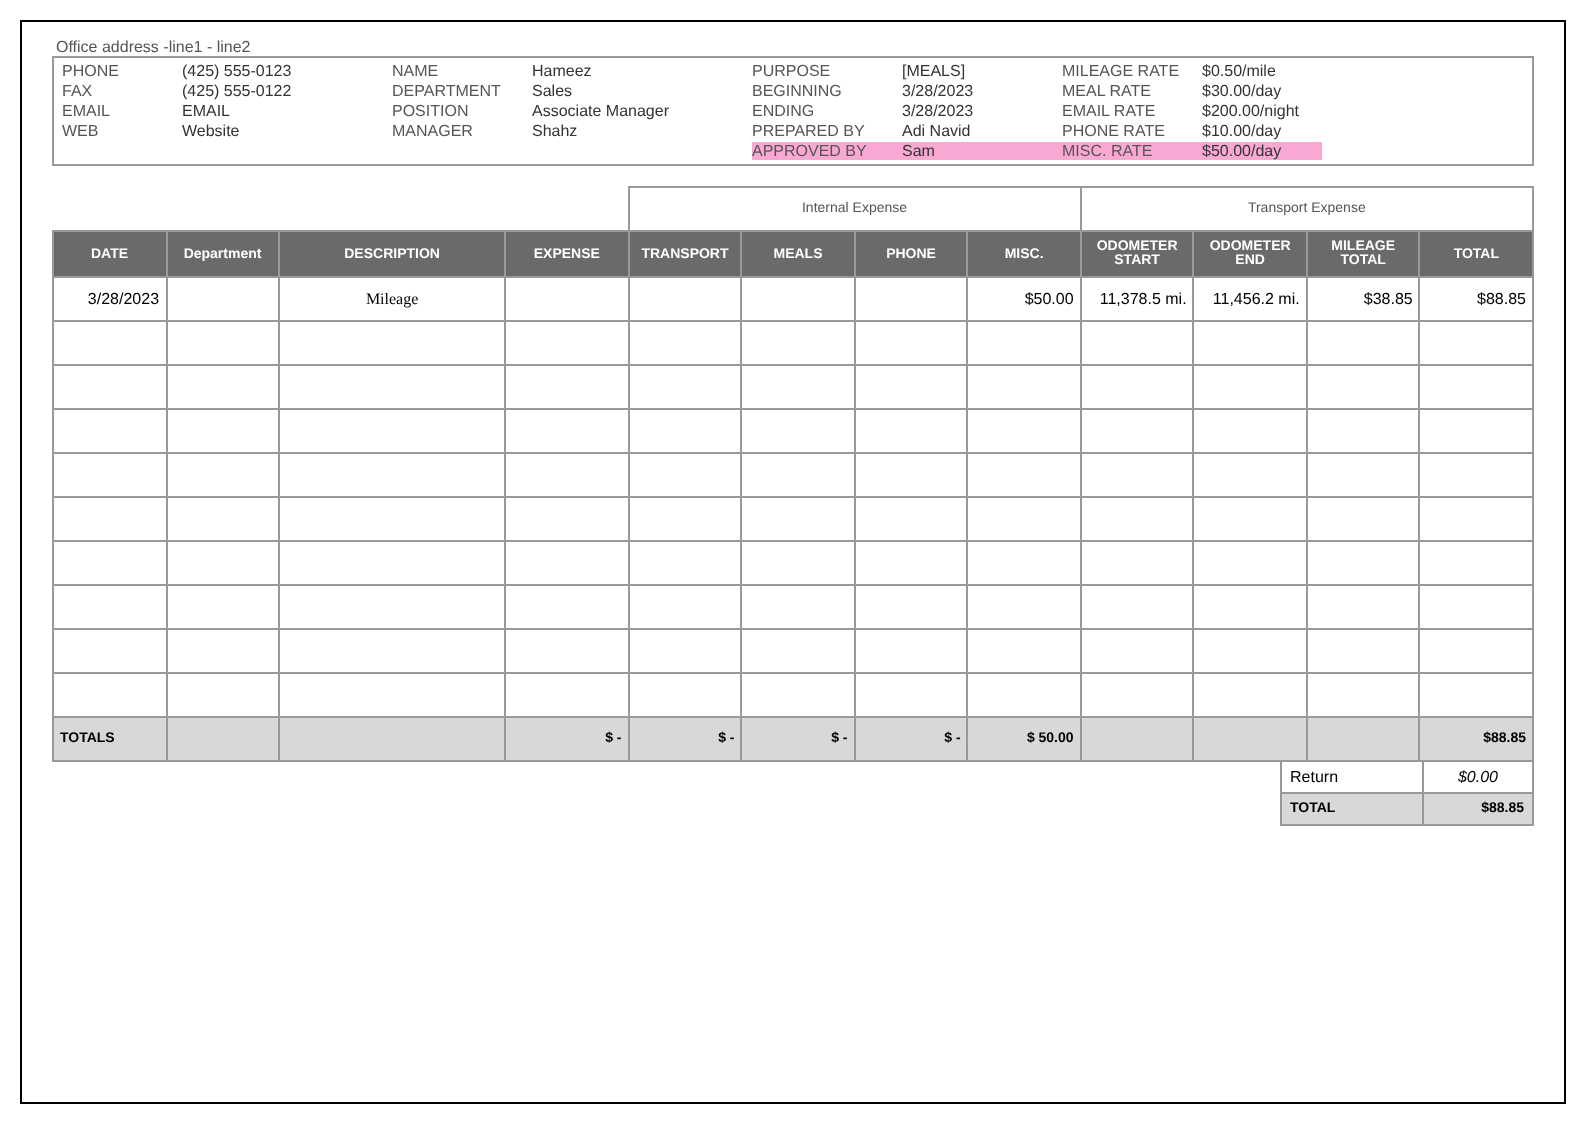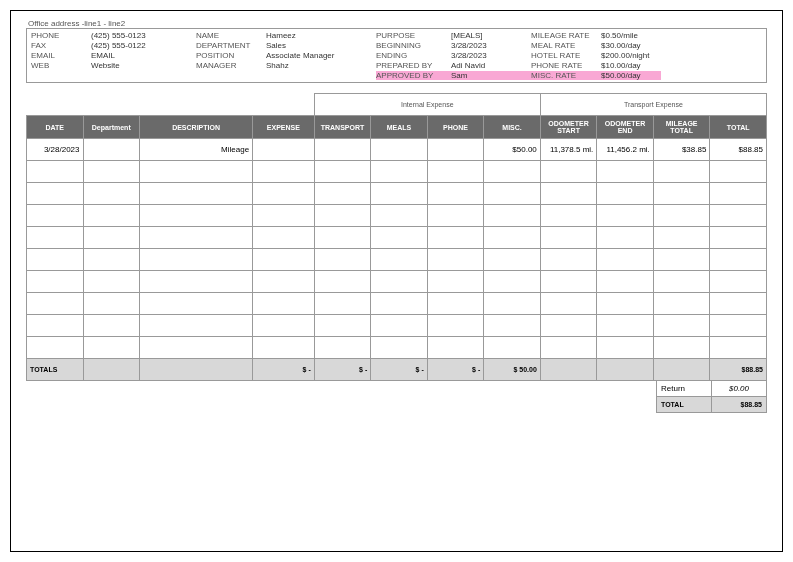--- a/index.html
+++ b/index.html
@@ -61,21 +61,21 @@
     border: 1px solid #999;
     text-align: center;
   }
   .data-table td {
     border: 1px solid #999;
     padding: 2px 3px;
     height: 22px;
     vertical-align: middle;
   }
   .data-table .r { text-align: right; }
-  .data-table .l { text-align: right; }
+  .data-table .l { text-align: center; font-family: Liberation Serif, serif; }
   .totals-row td {
     background: #d8d8d8;
     border: 1px solid #999;
     font-size: 7px;
     font-weight: bold;
     padding: 3px;
   }
   .summary-box {
     float: right;
     border-collapse: collapse;
@@ -116,21 +116,21 @@
     <span class="val">3/28/2023</span>
     <span class="lbl">MEAL RATE</span>
     <span class="val">$30.00/day</span>
 
     <span class="lbl">EMAIL</span>
     <span class="val">EMAIL</span>
     <span class="lbl">POSITION</span>
     <span class="val">Associate Manager</span>
     <span class="lbl">ENDING</span>
     <span class="val">3/28/2023</span>
-    <span class="lbl">HOTEL RATE</span>
+    <span class="lbl">EMAIL RATE</span>
     <span class="val">$200.00/night</span>
 
     <span class="lbl">WEB</span>
     <span class="val">Website</span>
     <span class="lbl">MANAGER</span>
     <span class="val">Shahz</span>
     <span class="lbl">PREPARED BY</span>
     <span class="val">Adi Navid</span>
     <span class="lbl">PHONE RATE</span>
     <span class="val">$10.00/day</span>
@@ -333,21 +333,21 @@
           <td></td>
           <td></td>
       <td class="r">$88.85</td>
     </tr>
   </tbody>
     </table>
 
   <table class="summary-box">
     <tbody>
         <tr>
-      <td style="width:55px;">Return</td>
+      <td style="width:71px;">Return</td>
       <td style="width:55px;text-align:center;font-style:italic;">$0.00</td>
     </tr>
     <tr class="tot-row">
       <td>TOTAL</td>
       <td style="text-align:right;">$88.85</td>
     </tr>
   </tbody>
     </table>
   <div class="clear"></div>
 

